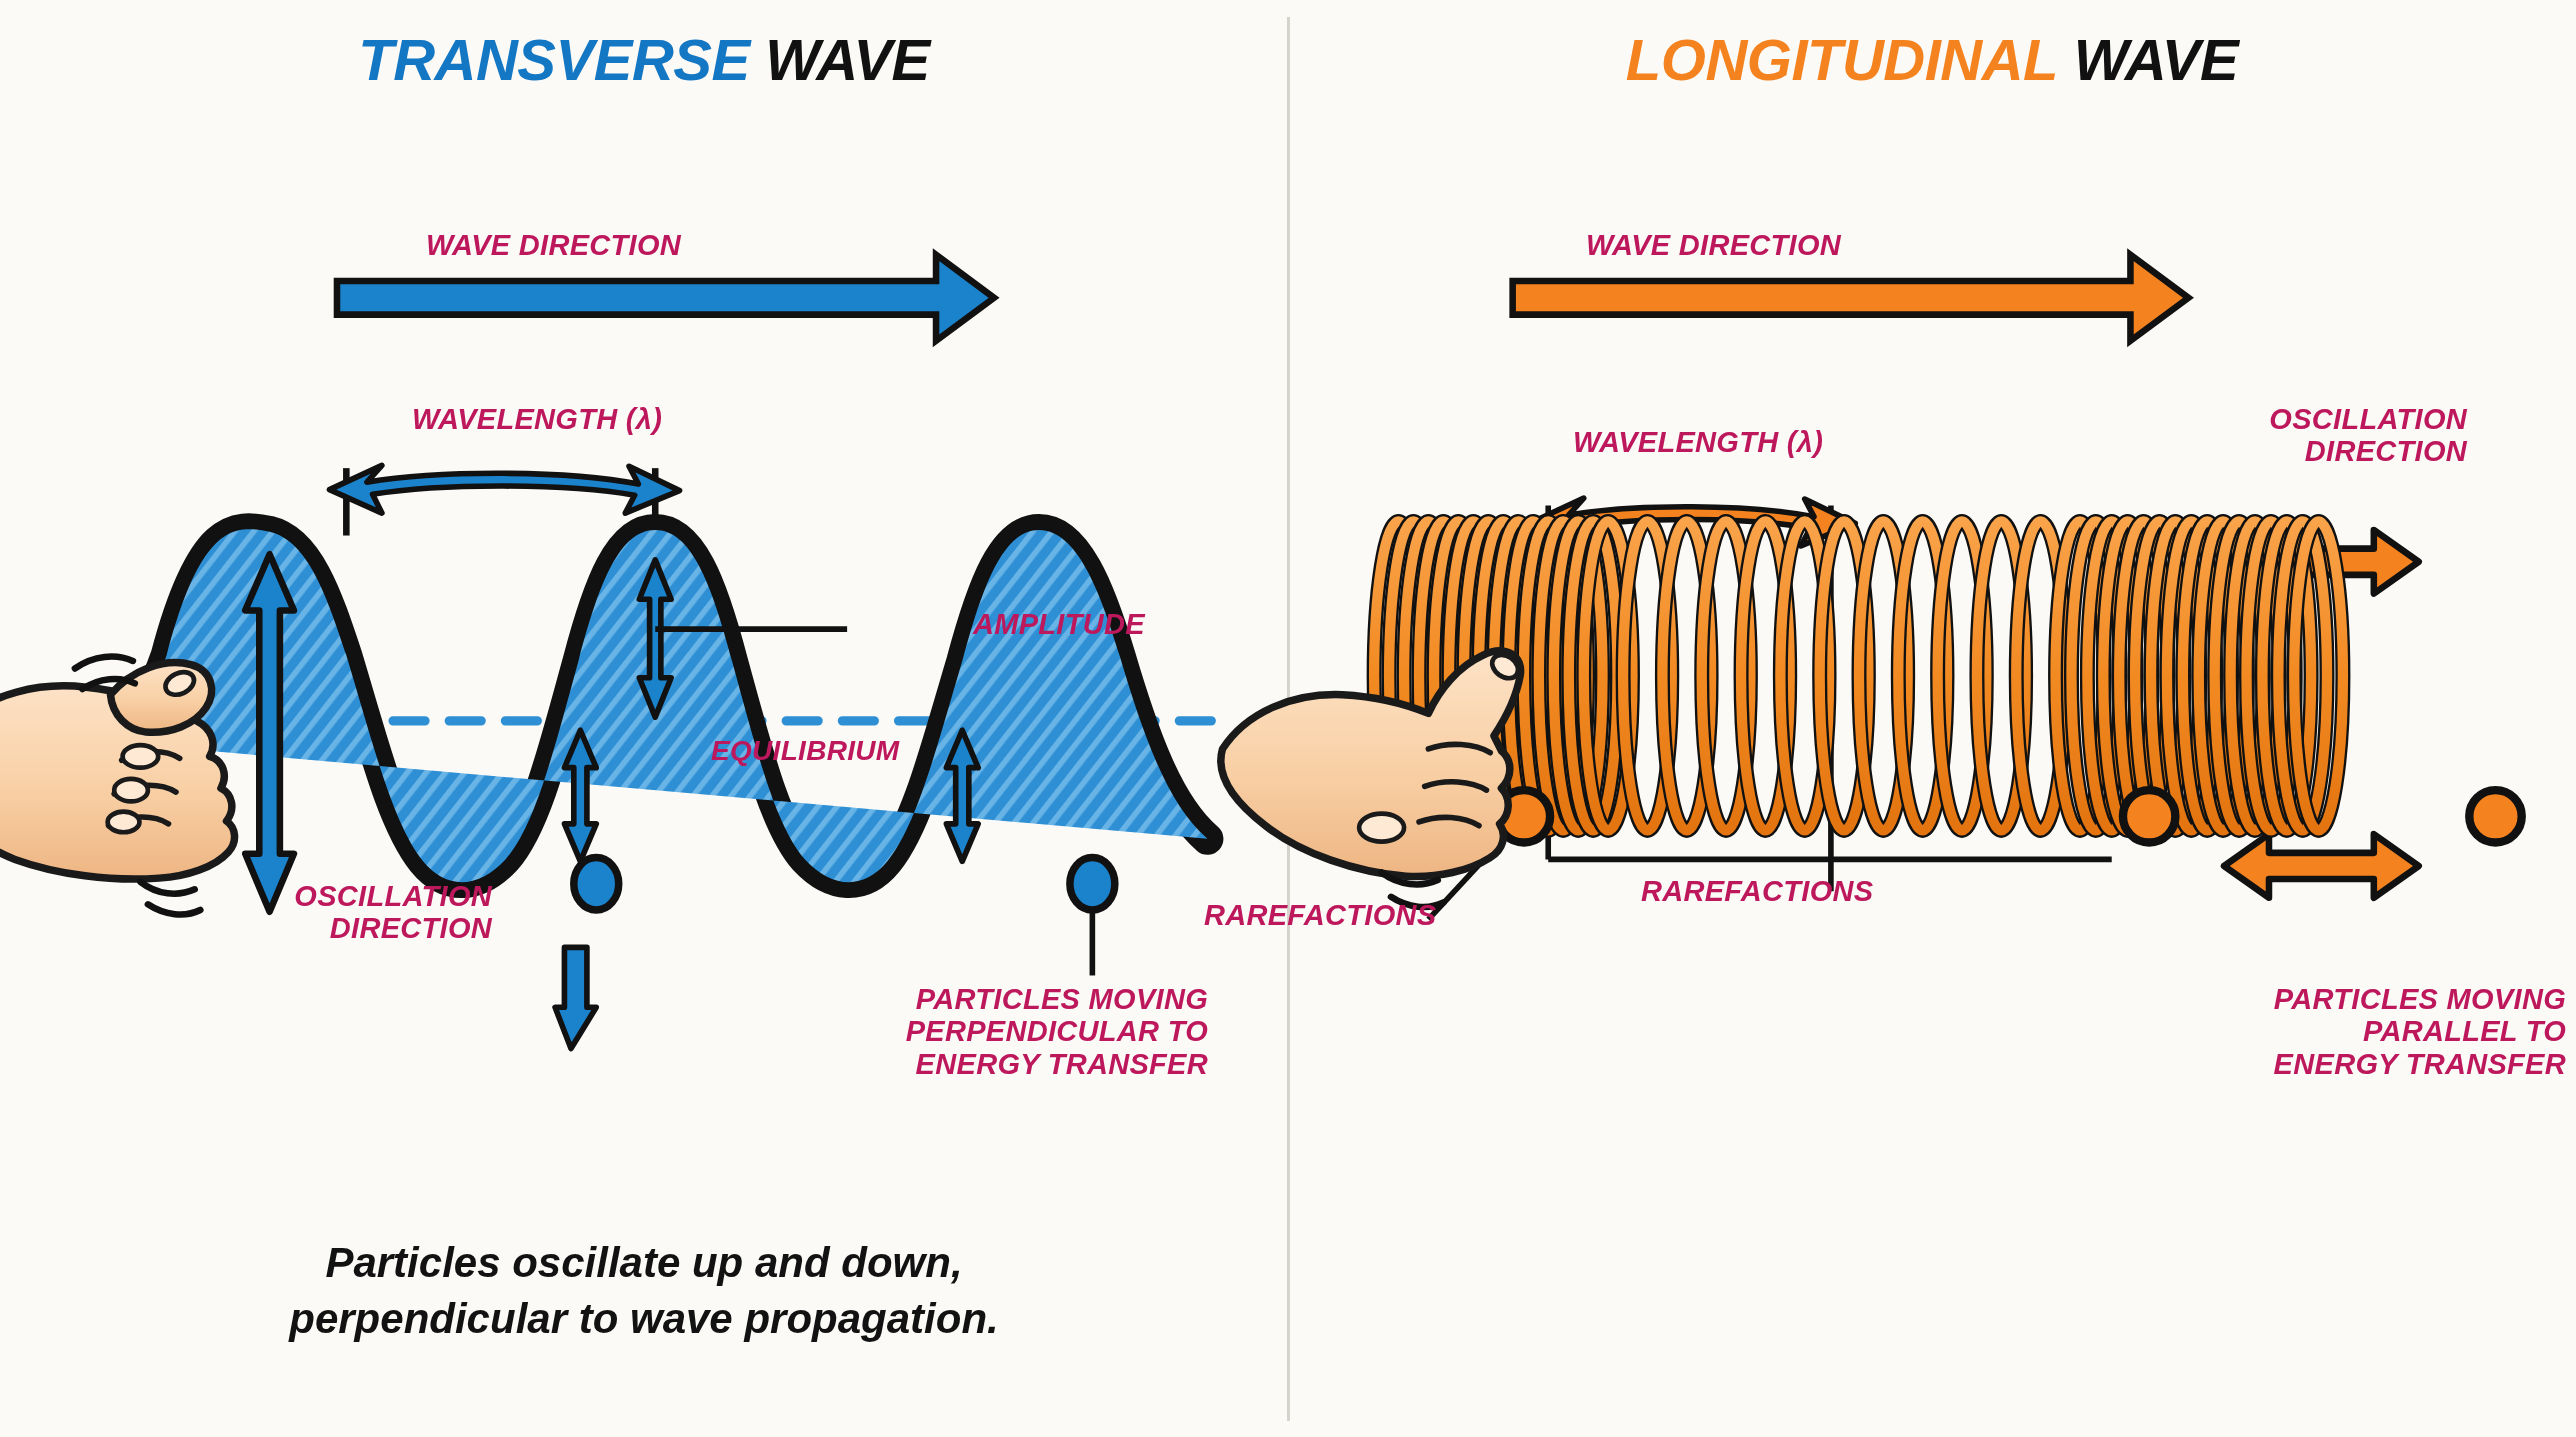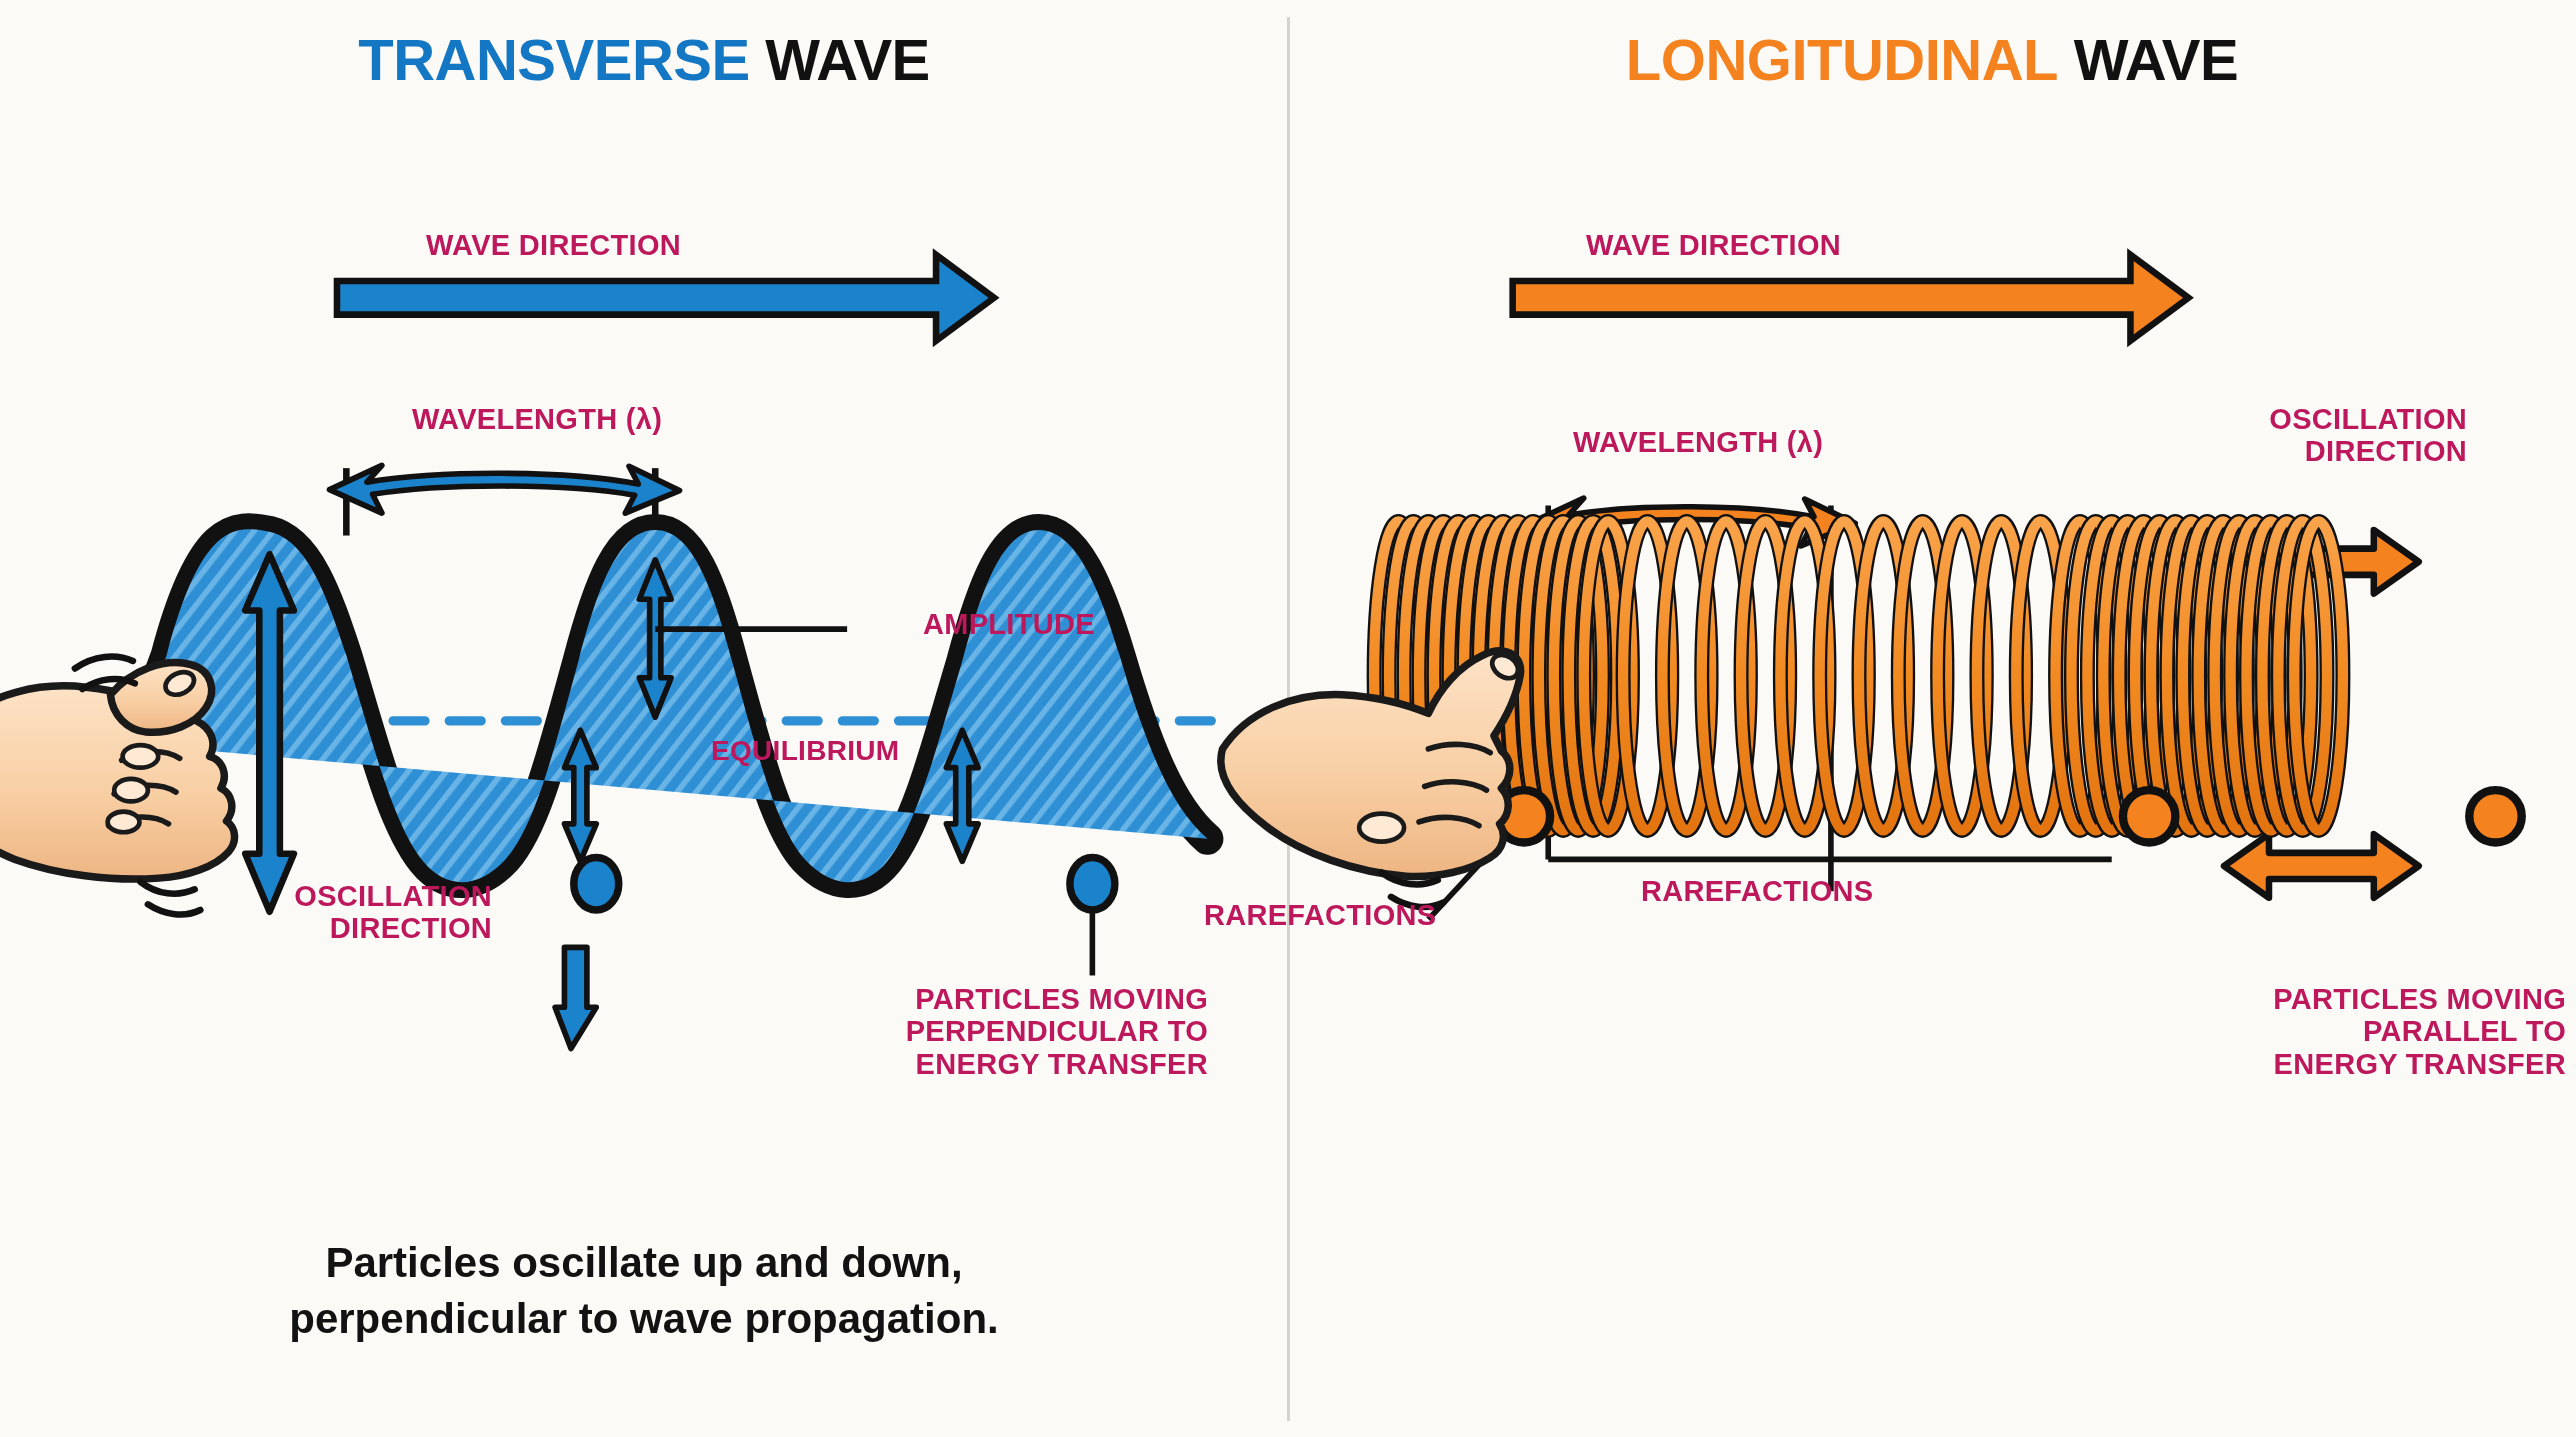--- a/index.html
+++ b/index.html
@@ -3,21 +3,21 @@
 <meta charset="utf-8">
 <style>
   * { margin:0; padding:0; box-sizing:border-box; }
   html,body { width:2576px; height:1438px; }
   body {
     background:#fbfaf7;
     font-family:"Liberation Sans", sans-serif;
     overflow:hidden;
     position:relative;
   }
-  .stage { position:absolute; inset:0; }
+  .stage { position:absolute; inset:0;font-style:italic; }
   .panel { position:absolute; top:0; height:1438px; width:1288px; }
   .panel-left  { left:0; }
   .panel-right { left:1288px; }
 
   .divider {
     position:absolute; left:1287px; top:17px;
     width:2.8px; height:1404px;
     background:#d6d3cc;
   }
 
@@ -169,21 +169,21 @@
         <path d="M 88 736 C 106 724 128 722 144 730"></path>
         <path d="M 150 942 C 168 956 190 958 208 950"></path>
         <path d="M 158 966 C 176 978 198 980 214 972"></path>
       </g>
     </svg>
 
     <div class="lbl lbl-cap" style="left:426px; top:229px;">WAVE DIRECTION</div>
 
     <div class="lbl lbl-cap" style="left:412px; top:403px;">WAVELENGTH (λ)</div>
 
-    <div class="lbl lbl-cap" style="left:923px; top:608px;">AMPLITUDE</div>
+    <div class="lbl lbl-cap" style="left:973px; top:608px;">AMPLITUDE</div>
 
     <div class="lbl lbl-med" style="left:711px; top:735px;">EQUILIBRIUM</div>
 
     <div class="lbl lbl-cap center" style="left:211px; top:880px; width:281px;">OSCILLATION
 DIRECTION</div>
 
     <div class="lbl lbl-cap center" style="left:768px; top:983px; width:440px;">PARTICLES MOVING
 PERPENDICULAR TO
 ENERGY TRANSFER</div>
 

